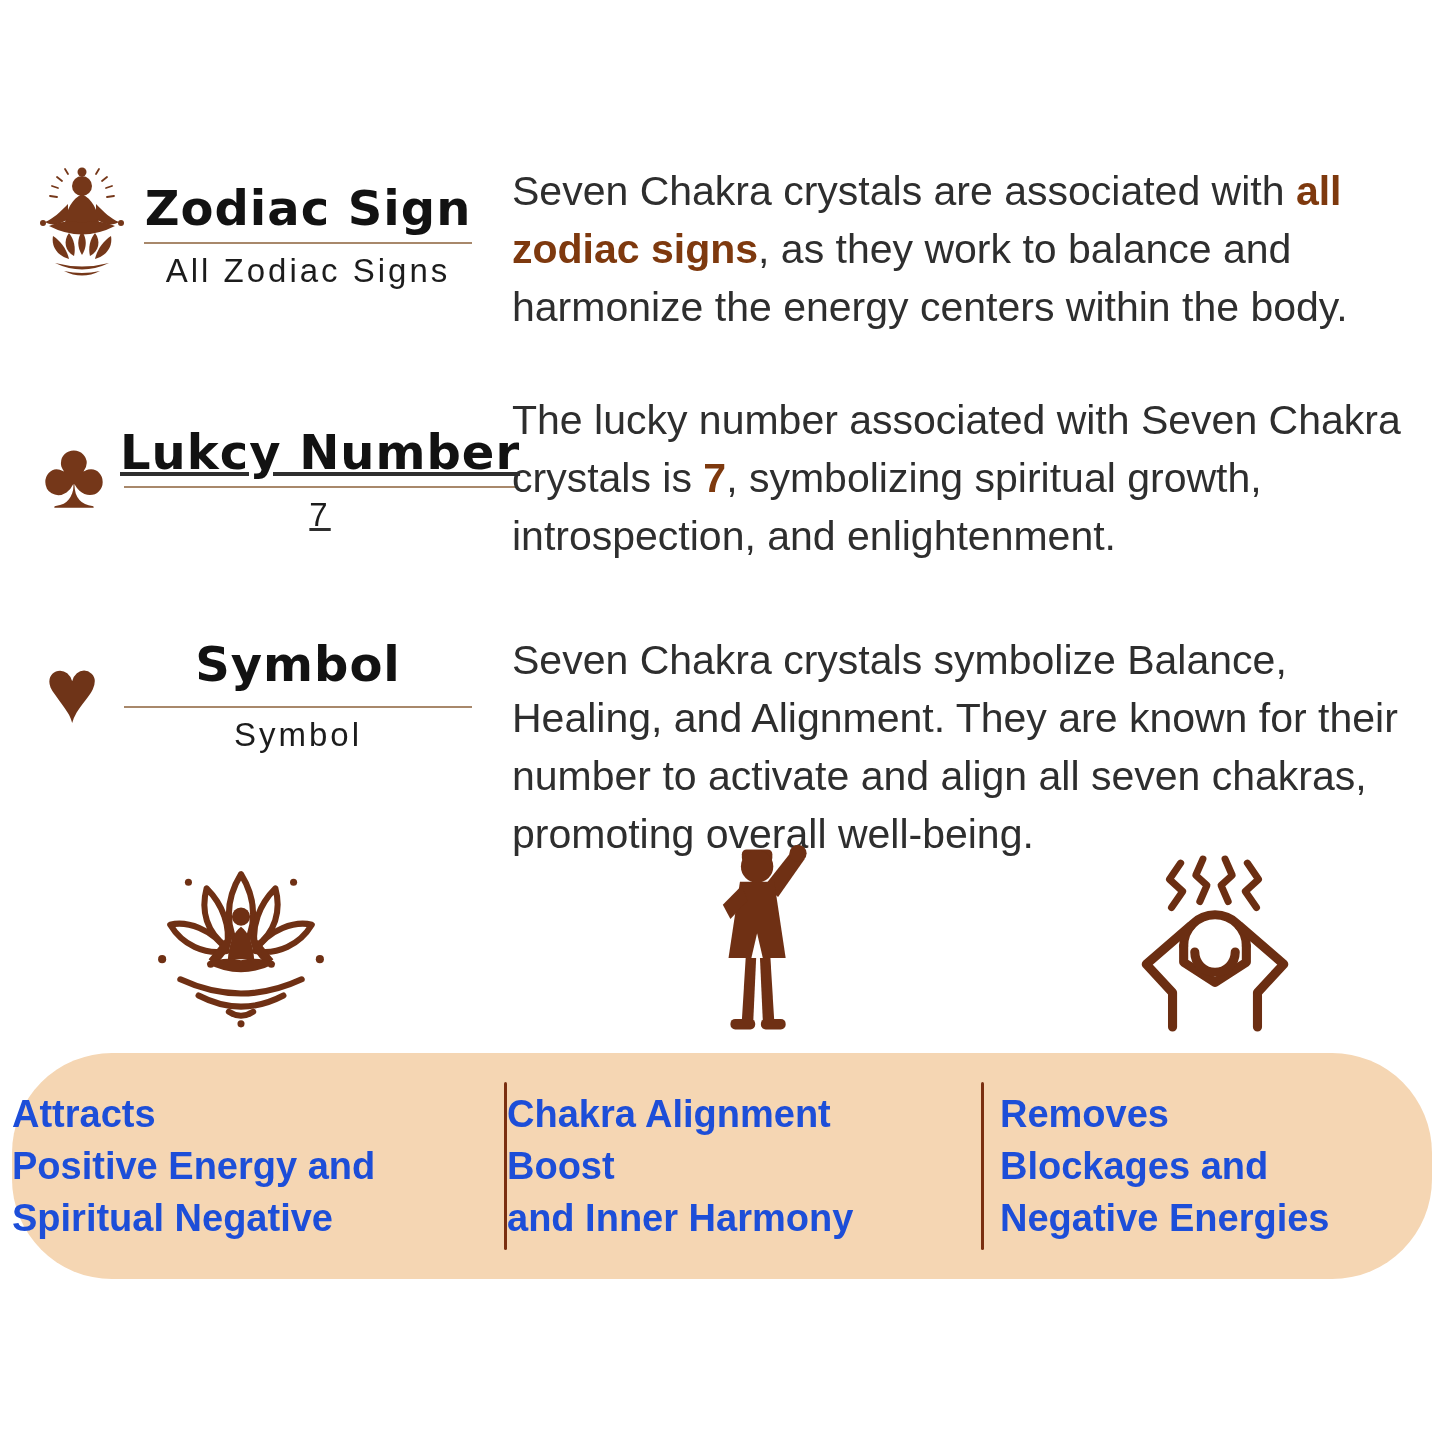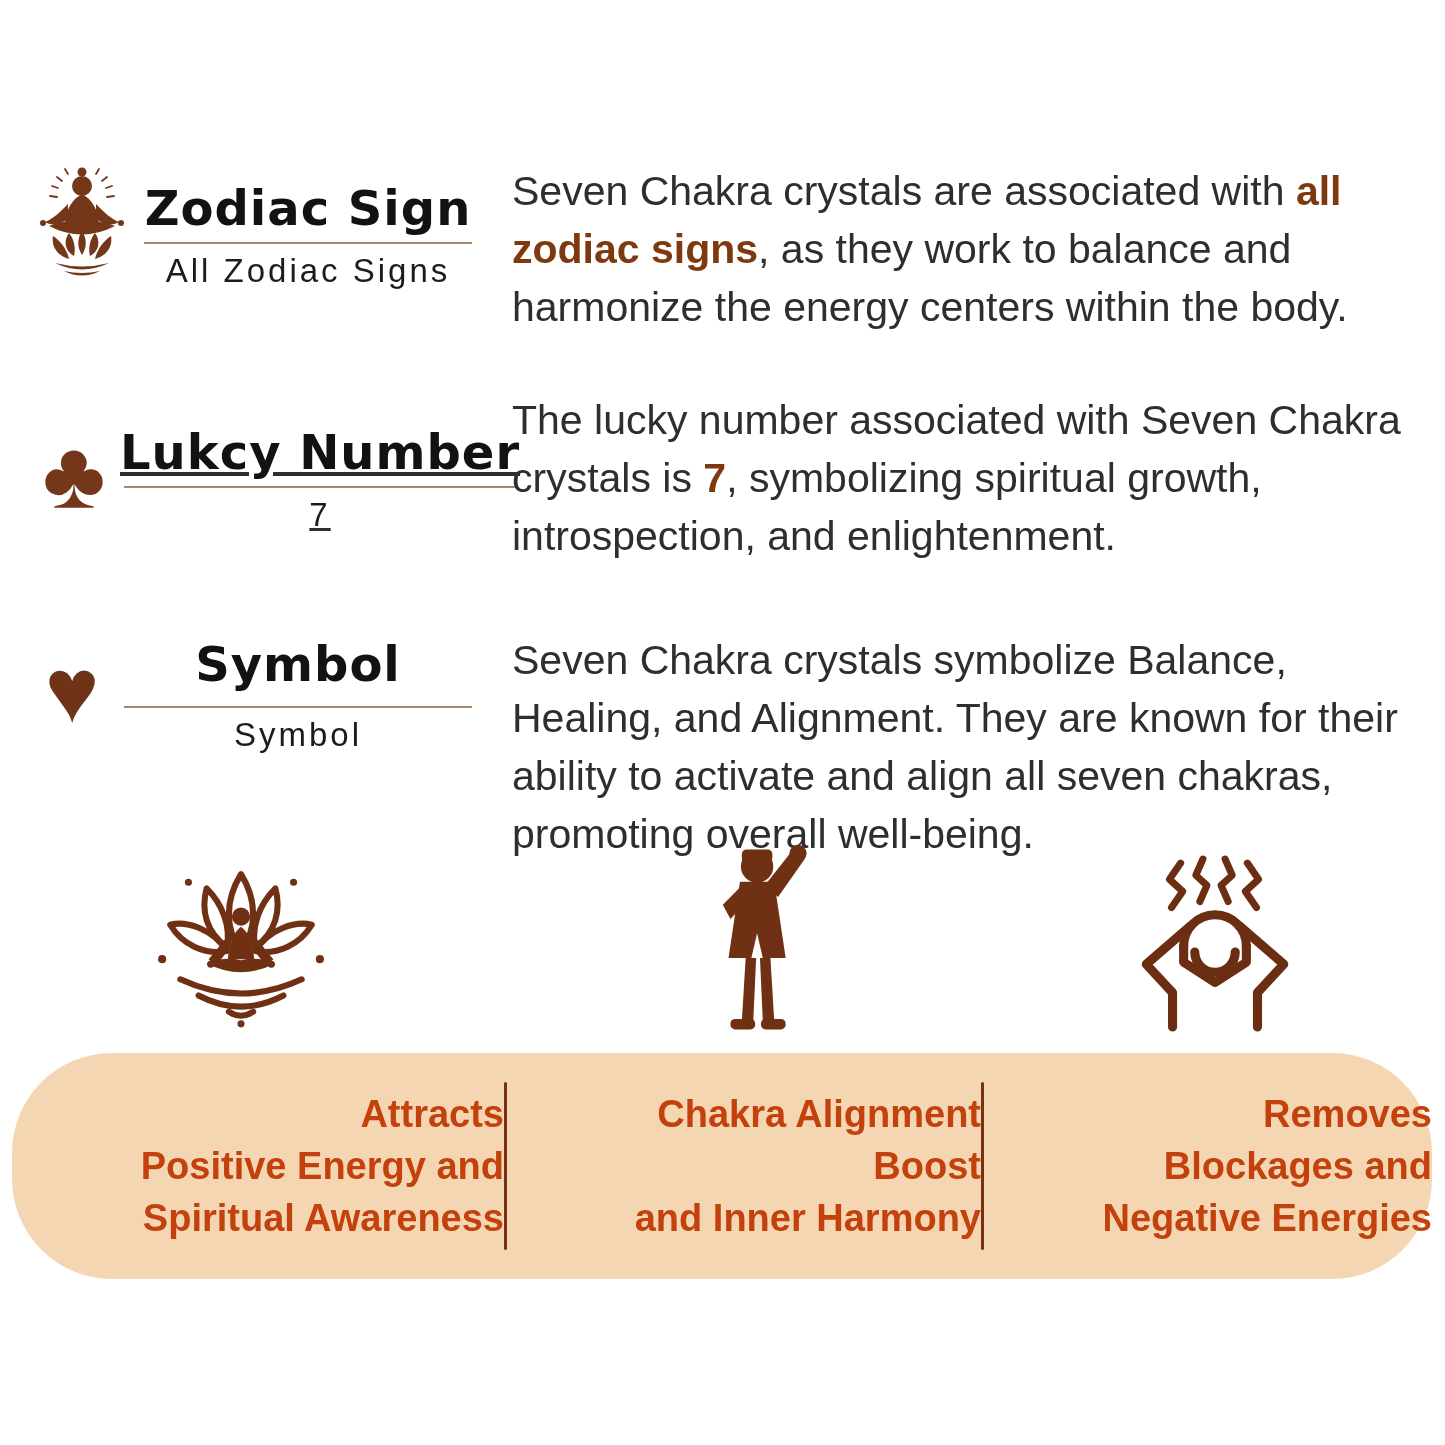--- a/index.html
+++ b/index.html
@@ -38,26 +38,26 @@
 
   
   .bicon{position:absolute;}
   #icon-lotus{left:150px;top:866px;width:182px;height:162px;}
   #icon-hero{left:700px;top:838px;width:118px;height:200px;}
   #icon-stress{left:1128px;top:853px;width:172px;height:182px;}
 
   
   .banner{position:absolute;left:12px;top:1053px;width:1420px;height:226px;
           background:#F5D6B3;border-radius:100px;display:flex;align-items:center;}
-  .bcol{text-align:right;font-family:"Liberation Sans",sans-serif;font-weight:bold;
-        font-size:38px;line-height:52px;color:#c2410c;}
+  .bcol{text-align:left;font-family:"Liberation Sans",sans-serif;font-weight:bold;
+        font-size:38px;line-height:52px;color:#1d4ed8;}
   .bcol .bl{display:block;}
   .bcol1{flex:0 0 492px;}
   .bcol2{flex:0 0 474px;}
-  .bcol3{flex:1;}
+  .bcol3{flex:1;padding-left:16px;}
   .bdivider{flex:0 0 3px;height:168px;background:#7A2F10;border-radius:2px;align-self:center;}
 </style>
 </head>
 <body>
 
 <div class="page">
 
   <div class="leftblock" id="lb1">
     <div class="iconbox">
       <svg width="112" height="122" viewBox="0 0 110 122">
@@ -116,21 +116,21 @@
       <div class="attr-title">Symbol</div>
       <hr class="attr-underline">
       <div class="attr-value">Symbol</div>
     </div>
   </div>
 
   <p class="para" id="p1"><span>Seven Chakra crystals are associated with </span><span class="hl">all zodiac signs</span><span>, as they work to balance and harmonize the energy centers within the body.</span></p>
 
   <p class="para" id="p2"><span>The lucky number associated with Seven Chakra crystals is </span><span class="hl">7</span><span>, symbolizing spiritual growth, introspection, and enlightenment.</span></p>
 
-  <p class="para" id="p3"><span>Seven Chakra crystals symbolize Balance, Healing, and Alignment. They are known for their ability to activate and align all seven chakras, promoting overall well-being.</span><span class="hl"></span><span></span></p>
+  <p class="para" id="p3"><span>Seven Chakra crystals symbolize Balance, Healing, and Alignment. They are known for their number to activate and align all seven chakras, promoting overall well-being.</span><span class="hl"></span><span></span></p>
 
   <div class="bicon" id="icon-lotus">
     <svg width="182" height="162" viewBox="0 0 180 160">
       <g stroke="#6F3014" stroke-width="6" fill="none" stroke-linejoin="round" stroke-linecap="round">
         <path d="M90 8 C74 34 74 62 90 84 C106 62 106 34 90 8 Z"></path>
         <path d="M56 22 C50 44 56 66 76 80 C80 60 72 38 56 22 Z"></path>
         <path d="M124 22 C130 44 124 66 104 80 C100 60 108 38 124 22 Z"></path>
         <path d="M20 58 C36 54 62 62 76 84 C54 88 32 78 20 58 Z"></path>
         <path d="M160 58 C144 54 118 62 104 84 C126 88 148 78 160 58 Z"></path>
         <path d="M30 112 Q90 140 150 112"></path>
@@ -189,21 +189,21 @@
           <path d="M110 72 L154 110 L128 138 L128 172"></path>
         </g>
       </g>
     </svg>
   </div>
 
   <div class="banner">
     <div class="bcol bcol1">
       <span class="bl">Attracts</span>
       <span class="bl">Positive Energy and</span>
-      <span class="bl">Spiritual Awareness</span>
+      <span class="bl">Spiritual Negative</span>
     </div>
     <div class="bdivider"></div>
     <div class="bcol bcol2">
       <span class="bl">Chakra Alignment</span>
       <span class="bl">Boost</span>
       <span class="bl">and Inner Harmony</span>
     </div>
     <div class="bdivider"></div>
     <div class="bcol bcol3">
       <span class="bl">Removes</span>

